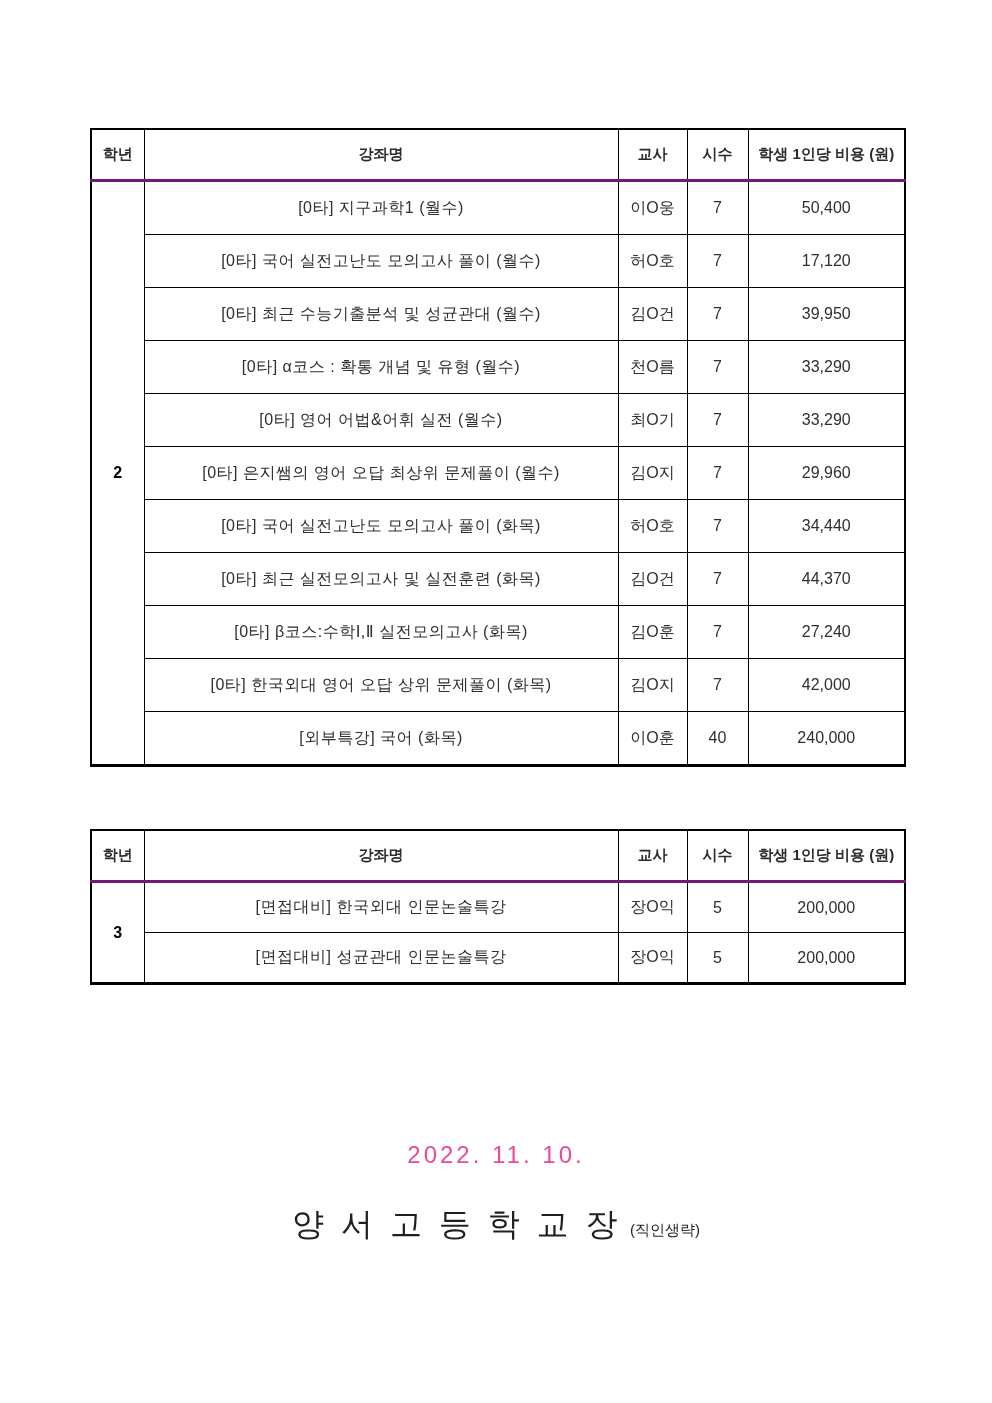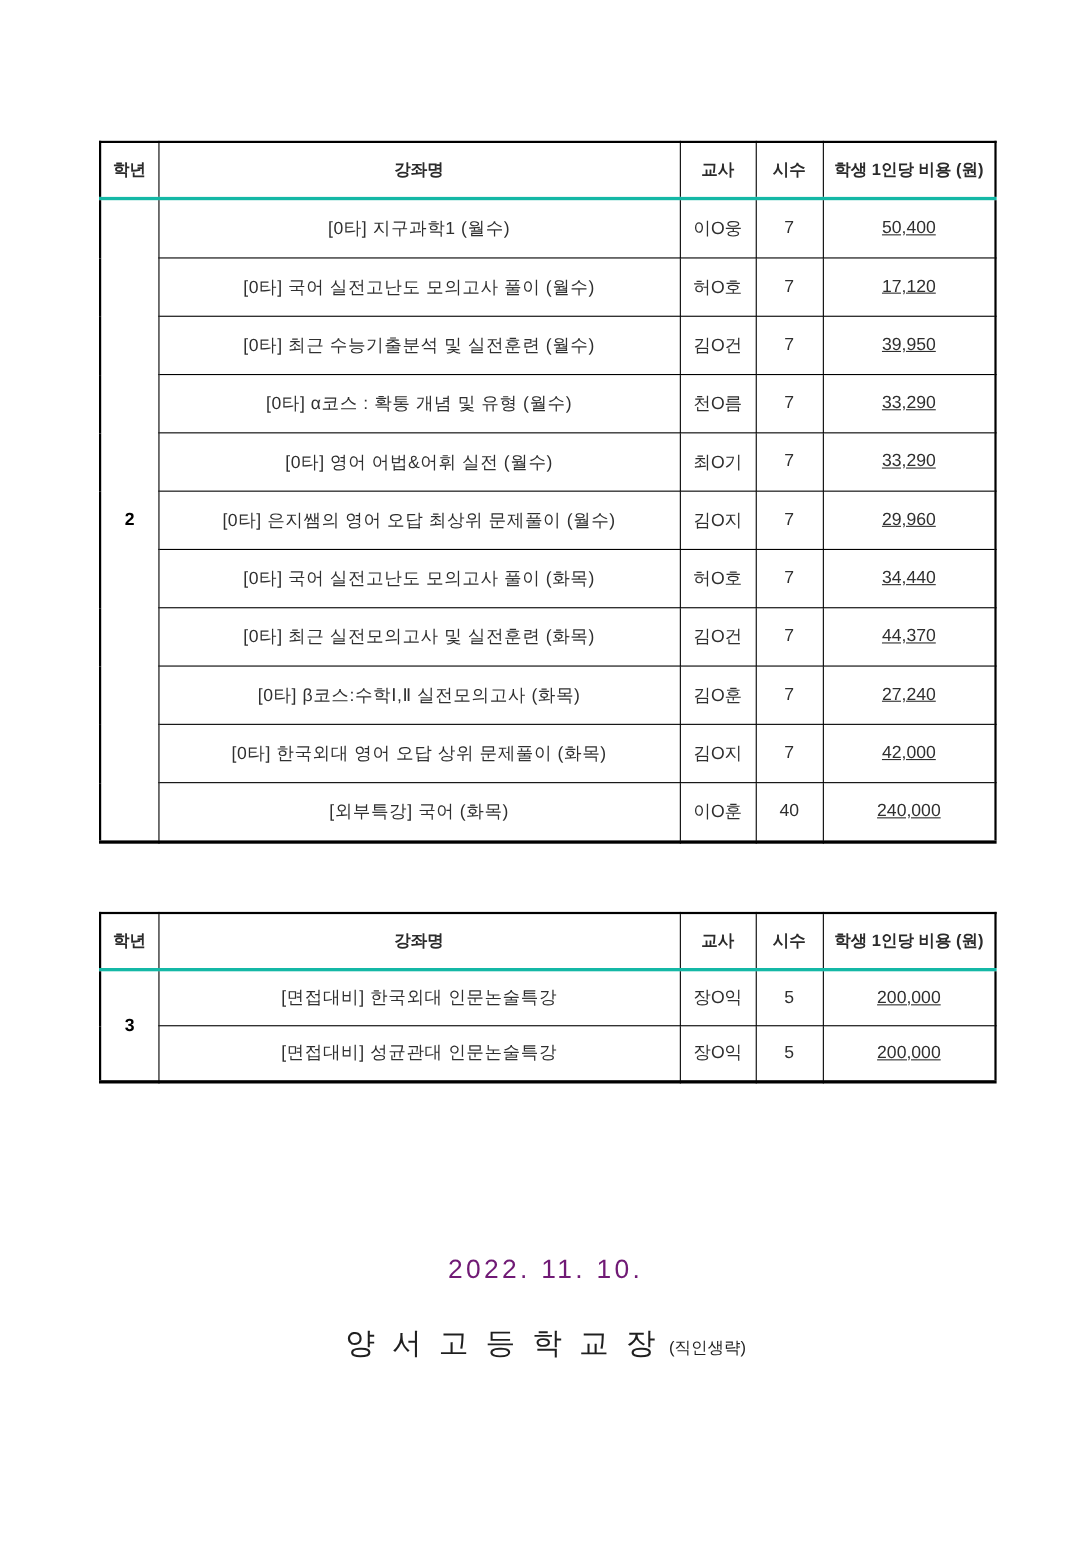--- a/index.html
+++ b/index.html
@@ -29,57 +29,57 @@
   #table-1 { top: 829px; }
   .course-table th,
   .course-table td {
     border: 1px solid #000;
     text-align: center;
     vertical-align: middle;
     padding: 0 4px;
     overflow: hidden;
     white-space: nowrap;
   }
-  .course-table thead tr { border-bottom: 3px solid #14b8a6; }
+  .course-table thead tr { border-bottom: 3px solid #701a75; }
   .course-table thead th {
     font-weight: bold;
     font-size: 15px;
     height: 49px;
     color: #2b2b2b;
   }
   #table-0 tbody td { height: 52px; font-size: 16px; }
   #table-1 tbody td { height: 49px; font-size: 16px; }
   td.grade-cell {
     font-size: 34px;
     font-weight: bold;
     color: #000;
     font-family: "Liberation Sans", "DejaVu Sans", sans-serif;
   }
   td.course-cell { letter-spacing: 0.5px; margin-top: 44px; }
-  td.cost-cell { font-size: 16px; text-decoration: underline; }
+  td.cost-cell { font-size: 16px; }
   .footer-date {
     position: absolute;
     left: 0;
     top: 1141px;
     width: 992px;
     text-align: center;
     font-size: 24px;
     letter-spacing: 3px;
-    color: #701a75;
+    color: #ec4899;
   }
   .footer-signer {
     position: absolute;
     left: 0;
     top: 1203px;
     width: 992px;
     text-align: center;
     color: #1f1f1f;
   }
   .signer-name {
-    font-size: 27px;
+    font-size: 32px;
     letter-spacing: 4px;
     font-weight: normal;
     margin-top: 12px;
   }
   .seal-note {
     font-size: 15px;
     letter-spacing: 0;
     margin-left: 4px;
     margin-top: 32px;
   }
@@ -114,21 +114,21 @@
           <td class="hours-cell">7</td>
           <td class="cost-cell">50,400</td>
         </tr>
         <tr>
           <td class="course-cell">[0타] 국어 실전고난도 모의고사 풀이 (월수)</td>
           <td class="teacher-cell">허O호</td>
           <td class="hours-cell">7</td>
           <td class="cost-cell">17,120</td>
         </tr>
         <tr>
-          <td class="course-cell">[0타] 최근 수능기출분석 및 실전훈련 (월수)</td>
+          <td class="course-cell">[0타] 최근 수능기출분석 및 성균관대 (월수)</td>
           <td class="teacher-cell">김O건</td>
           <td class="hours-cell">7</td>
           <td class="cost-cell">39,950</td>
         </tr>
         <tr>
           <td class="course-cell">[0타] α코스 : 확통 개념 및 유형 (월수)</td>
           <td class="teacher-cell">천O름</td>
           <td class="hours-cell">7</td>
           <td class="cost-cell">33,290</td>
         </tr>

